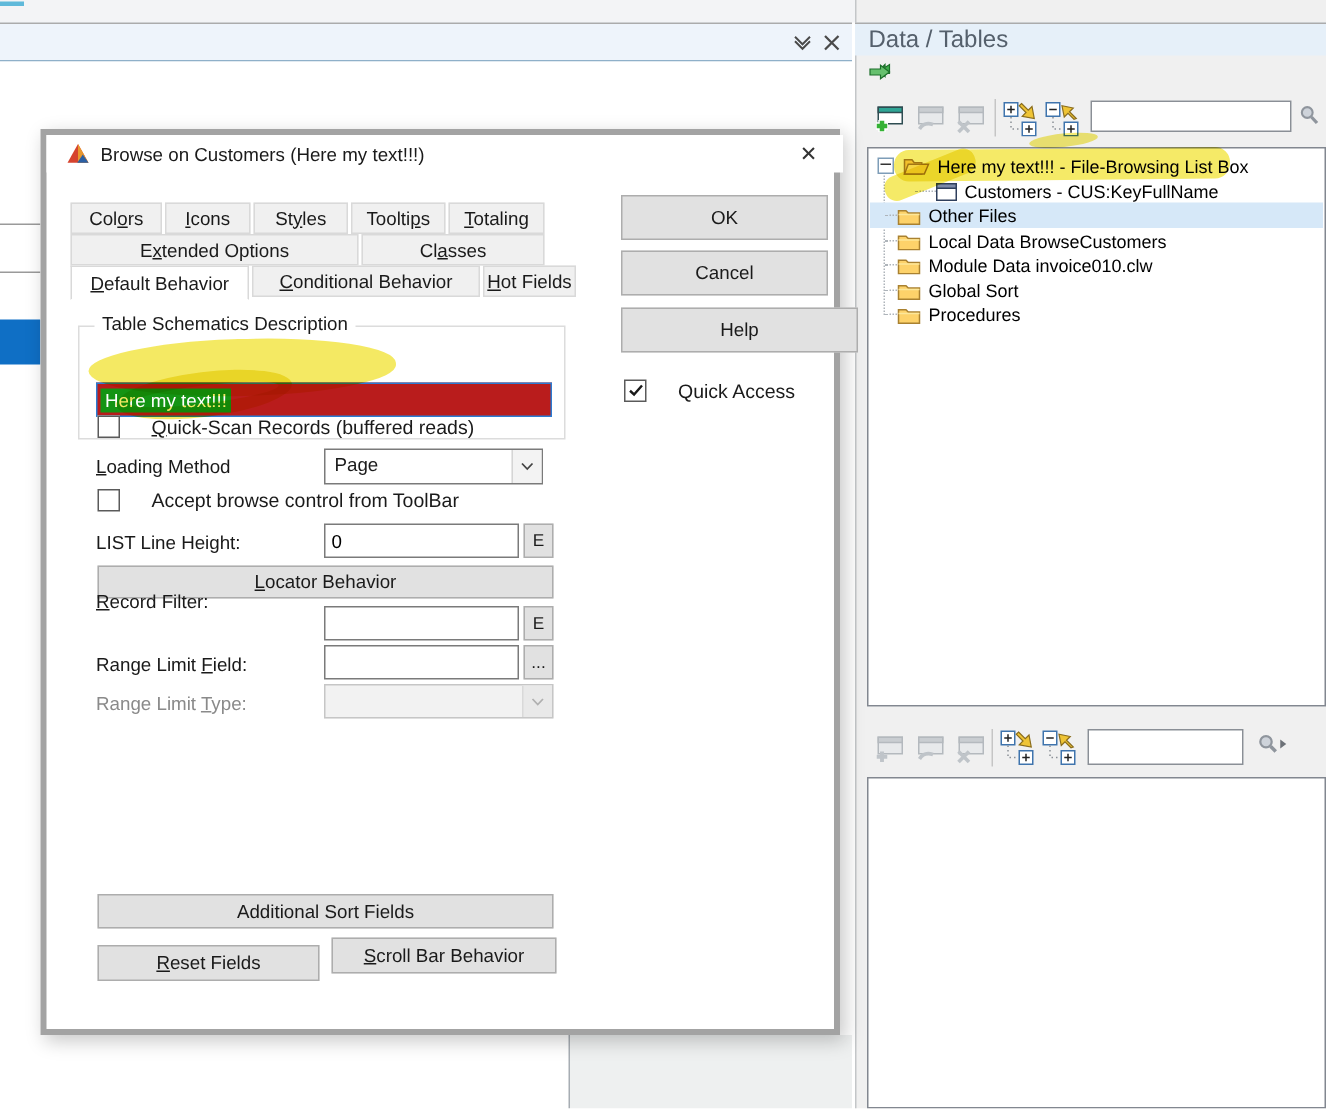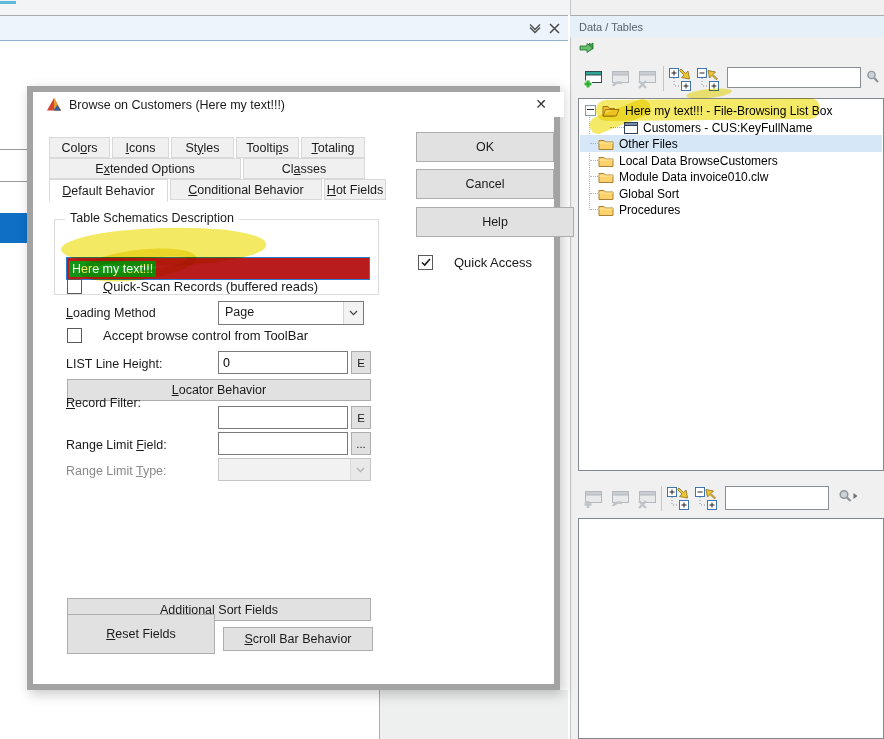--- a/index.html
+++ b/index.html
@@ -15,40 +15,40 @@
            border-top:1px solid #ababab;border-bottom:1px solid #8fb0c9;}
   .bg-window{left:0;top:41px;width:568px;height:698px;background:#ffffff;}
   .bg-line{left:0;width:27px;height:1px;background:#9a9a9a;}
   .bg-bluerow{left:0;top:213px;width:27px;height:30px;background:#0f6fc5;}
   .bg-bottom-gray{left:380px;top:690px;width:188px;height:49px;background:#eef0f0;}
   .bg-bottom-vline{left:379px;top:690px;width:1px;height:49px;background:#a7adb3;}
 
   
   .right-region{left:570px;top:0;width:314px;height:739px;background:#f0f0f0;border-left:1px solid #c3c6c8;}
   .rp-header{left:570px;top:15px;width:314px;height:22px;background:#e6f0f9;border-top:1px solid #ababab;
-             display:flex;align-items:center;padding-left:9px;font-size:11px;color:#55606c;}
+             display:flex;align-items:center;padding-left:9px;font-size:16px;color:#55606c;}
   .rp-pad-icon{left:578px;top:40px;width:18px;height:15px;}
   .tbar-sep{width:1px;background:#c5c5c5;}
   .search-box{background:#fff;border:1px solid #8a8f96;font-size:12px;padding:2px 4px;outline:none;
               font-family:"Liberation Sans",sans-serif;}
   .tree-panel{left:578px;top:98px;width:306px;height:373px;background:#fff;border:1px solid #828790;overflow:hidden;}
   .bottom-panel{left:578px;top:518px;width:306px;height:221px;background:#fff;border:1px solid #828790;}
   .trow{position:absolute;left:1px;right:1px;height:17px;display:flex;align-items:center;font-size:12px;color:#000;}
   .trow .lbl{margin-left:5px;white-space:nowrap;}
   .trow.sel{background:#d6e8f8;}
   .expander{width:9px;height:9px;background:#fff;border:1px solid #7e9db8;position:relative;flex:0 0 auto;}
   .expander::after{content:"";position:absolute;left:1px;right:1px;top:3px;height:1px;background:#333;}
   .dotted-v{border-left:1px dotted #aeb4ba;width:0;}
   .dotted-h{border-top:1px dotted #aeb4ba;height:0;}
 
   
   .marker{mix-blend-mode:multiply;pointer-events:none;z-index:40;}
 
   
-  .dialog{left:27px;top:86px;width:533px;height:604px;background:#fff;border:6px solid #a3a3a3;
+  .dialog{left:27px;top:86px;width:533px;height:604px;background:#fff;border:4px solid #a3a3a3;
           box-shadow:3px 4px 12px rgba(0,0,0,.22);z-index:20;}
   .dlg-titlebar{left:0;top:0;width:531px;height:25px;background:#fff;display:flex;align-items:center;}
   .dlg-title{margin-left:36px;font-size:12.5px;color:#1a1a1a;}
   .dlg-close{position:absolute;right:14px;top:3px;width:18px;height:18px;display:flex;align-items:center;
              justify-content:center;font-size:14px;color:#333;cursor:default;}
   .tabrow{display:flex;}
   .tab{background:#f0f0f0;border:1px solid #d9d9d9;height:21px;margin-right:2px;display:flex;align-items:center;
        justify-content:center;font-size:12.5px;white-space:nowrap;box-sizing:border-box;}
   .tab.sel{background:#fff;height:23px;border-bottom:1px solid #fff;z-index:3;position:relative;}
   .btn{background:#e1e1e1;border:1px solid #adadad;display:flex;align-items:center;justify-content:center;
@@ -367,21 +367,21 @@
     <span class="dd">
       <svg width="9" height="6" viewBox="0 0 9 6">
           <path d="M1 1 L4.5 4.7 L8 1" fill="none" stroke="#b0b0b0" stroke-width="1.2"></path>
         </svg>
     </span>
   </div>
 
   <div class="abs btn" style="left:34px;top:506px;width:304px;height:23px">
       <span>Additional Sort Fields</span>
     </div>
-  <div class="abs btn" style="left:34px;top:522px;width:148px;height:40px">
+  <div class="abs btn" style="left:34px;top:540px;width:148px;height:24px">
       <span><u>R</u>eset Fields</span>
     </div>
   <div class="abs btn" style="left:190px;top:535px;width:150px;height:24px">
       <span><u>S</u>croll Bar Behavior</span>
     </div>
 
   <div class="abs marker" style="left:28px;top:136px;width:205px;height:38px;background:#f2e43c;opacity:.8;border-radius:48% 52% 46% 54%;transform:rotate(-2deg)"></div>
   <div class="abs marker" style="left:46px;top:158px;width:118px;height:30px;border:9px solid #f2e43c;opacity:.8;border-radius:50%;transform:rotate(-7deg)"></div>
 </div>
 

